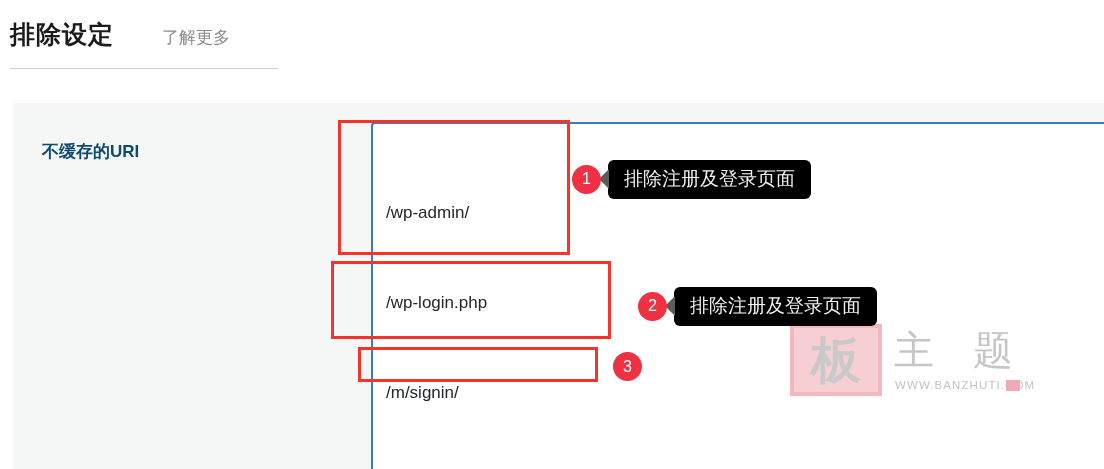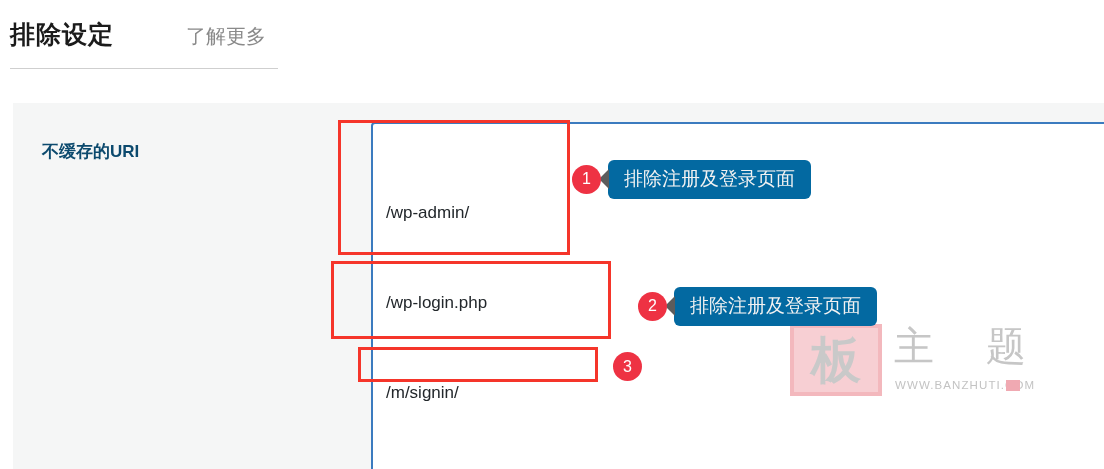--- a/index.html
+++ b/index.html
@@ -18,32 +18,31 @@
   }
 
   
   .header {
     position: absolute;
     left: 10px; top: 18px;
     width: 270px;
     height: 50px;
     display: flex;
     align-items: baseline;
-    gap: 24px;
   }
   .page-title {
     font-size: 25px;
     font-weight: bold;
     color: #1b1b1b;
     letter-spacing: 1px;
     white-space: nowrap;
   }
   .learn-more {
     margin-left: 48px;
-    font-size: 20px;
+    font-size: 17px;
     color: #8a8a8a;
     text-decoration: none;
     white-space: nowrap;
     cursor: pointer;
   }
   .header-divider {
     position: absolute;
     left: 10px; top: 68px;
     width: 268px;
     height: 1px;
@@ -108,21 +107,21 @@
     font-size: 16px;
     display: flex;
     align-items: center;
     justify-content: center;
     flex: 0 0 auto;
     z-index: 3;
   }
   .callout-bubble {
     position: relative;
     margin-left: 7px;
-    background: #0369a1;
+    background: #000000;
     color: #f2f2f2;
     font-size: 19px;
     border-radius: 6px;
     padding: 9px 16px 10px 16px;
     white-space: nowrap;
     line-height: 1.05;
     z-index: 2;
   }
   .callout-bubble::before {
     content: "";
@@ -158,21 +157,21 @@
     font-family: "DejaVu Serif", "Liberation Serif", serif;
     font-size: 50px;
     font-weight: bold;
     color: #c9c9c9;
     line-height: 1;
     overflow: hidden;
   }
   .wm-text {
     position: absolute;
     left: 104px; top: 6px;
-    font-family: Liberation Mono, monospace;
+    font-family: Liberation Sans, sans-serif;
     font-size: 40px;
     color: #c6c6c6;
     letter-spacing: 14px;
     line-height: 1.1;
     white-space: nowrap;
   }
   .wm-url {
     position: absolute;
     left: 105px; top: 57px;
     font-size: 11.5px;

